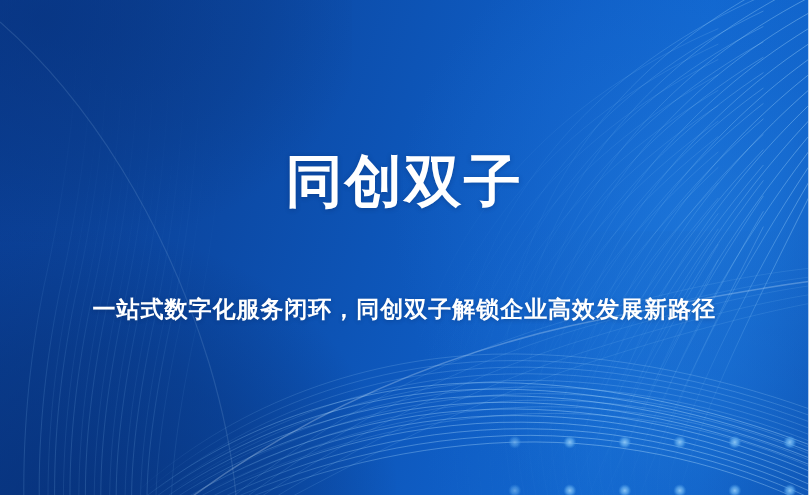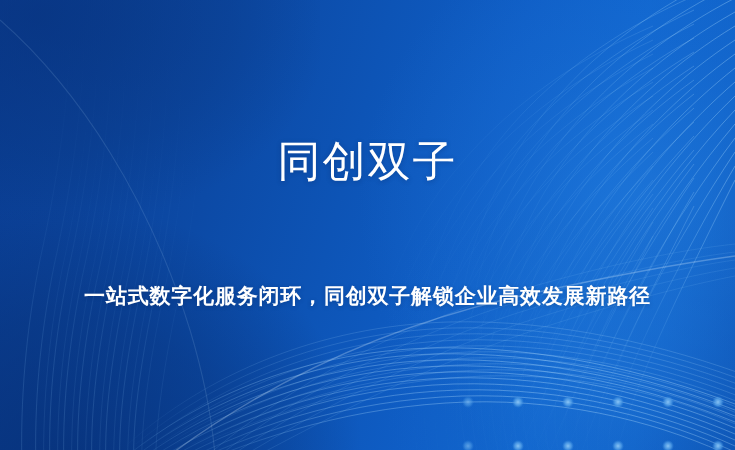--- a/index.html
+++ b/index.html
@@ -85,36 +85,36 @@
 
   .title-block {
     position: absolute;
     left: 0;
     right: 0;
     top: 138px;
     text-align: center;
   }
   .banner-title {
     margin: 0;
-    font-size: 43px;
+    font-size: 52px;
     line-height: 1.08;
-    font-weight: normal;
+    font-weight: bold;
     color: #ffffff;
     letter-spacing: 2px;
     text-shadow: 0 1px 5px rgba(3,30,78,0.30);
   }
   .subtitle-block {
     position: absolute;
     left: 0;
     right: 0;
     top: 269px;
     text-align: center;
   }
   .banner-subtitle {
-    margin: 14px;
+    margin: 0;
     font-size: 21px;
     line-height: 1.2;
     font-weight: bold;
     color: #ffffff;
     letter-spacing: 0.8px;
     text-shadow: 0 1px 4px rgba(3,30,78,0.32);
   }
 </style>
 </head>
 <body>

